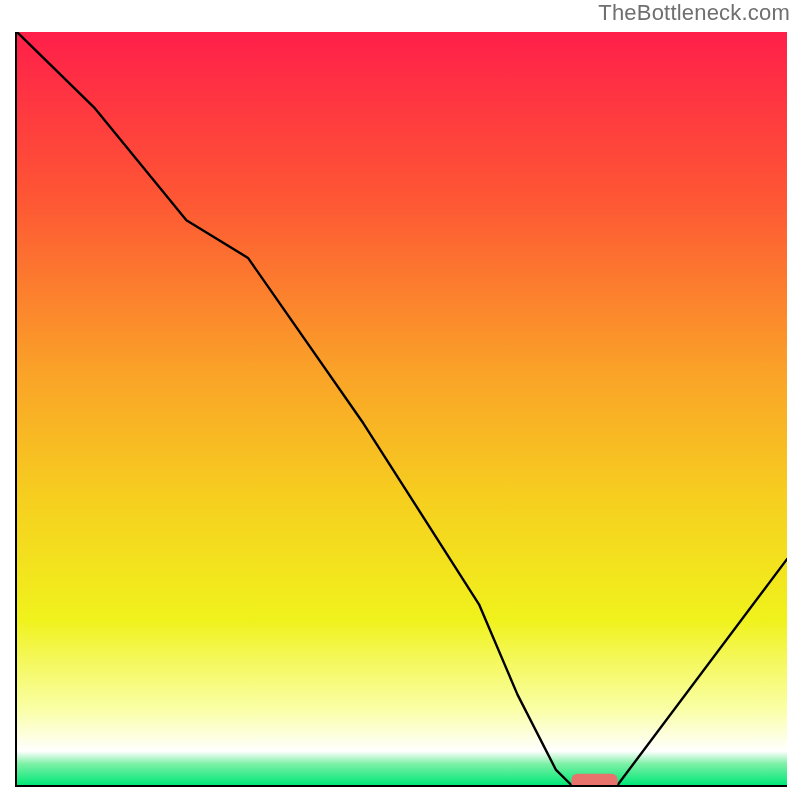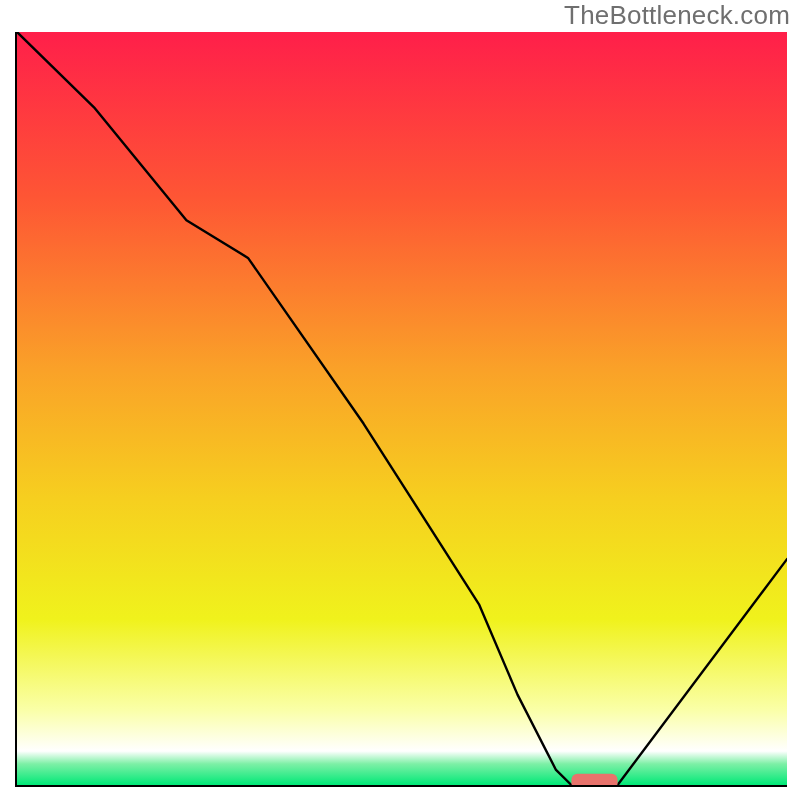--- a/index.html
+++ b/index.html
@@ -13,21 +13,21 @@
   .stage {
     position: relative;
     width: 800px;
     height: 800px;
   }
   .watermark {
     position: absolute;
     top: 0;
     right: 10px;
     font-family: Arial, Helvetica, sans-serif;
-    font-size: 26px;
+    font-size: 22px;
     font-weight: 500;
     color: #6f6f6f;
     letter-spacing: 0.2px;
   }
   .plot-wrap {
     position: absolute;
     left: 15px;
     top: 32px;
     width: 770px;
     height: 753px;

